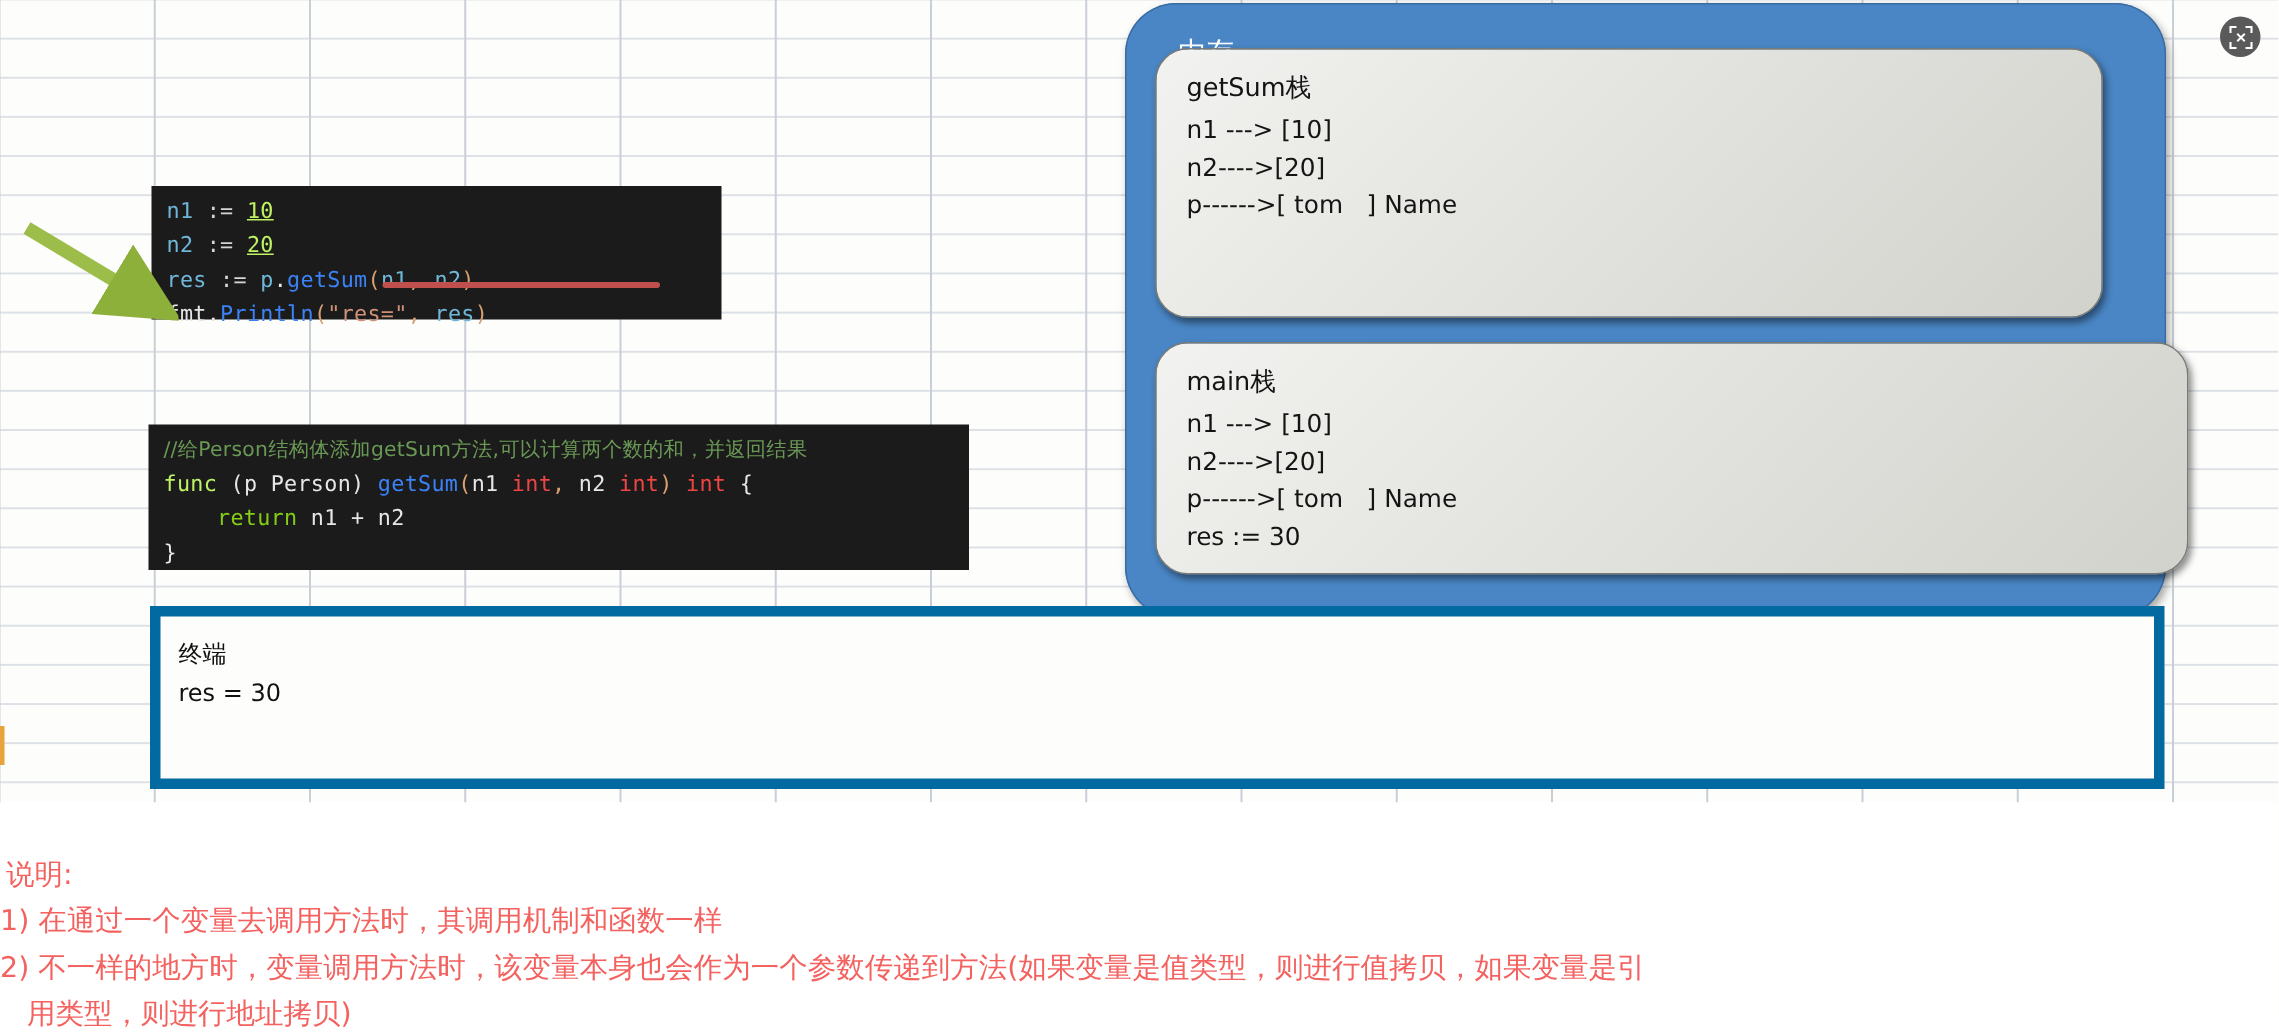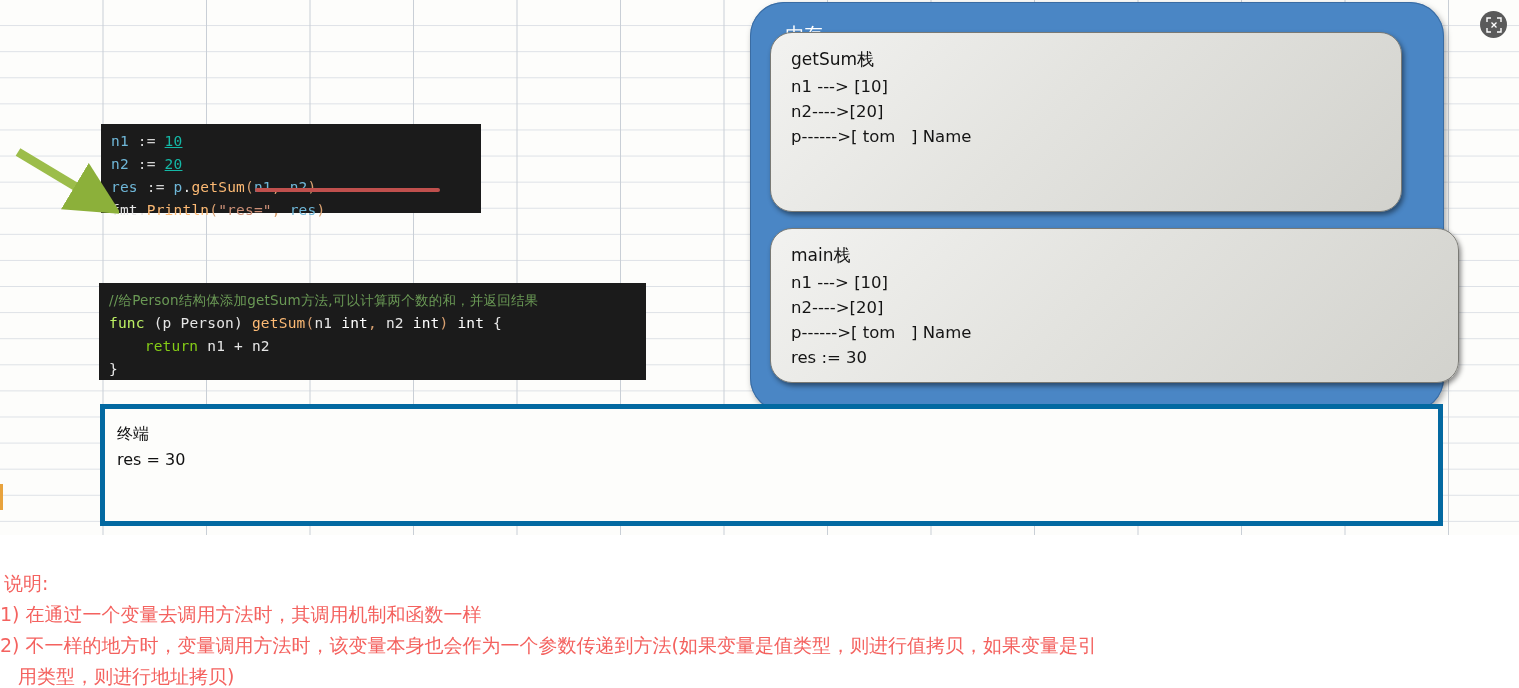--- a/index.html
+++ b/index.html
@@ -40,26 +40,26 @@
     letter-spacing:.2px;
     white-space:pre;
     color:#d4d4d4;
     padding:6px 8px 4px 10px;
     box-sizing:border-box;
   }
   #code-main{left:101px;top:124px;width:380px;height:89px;}
   #code-func{left:99px;top:283px;width:547px;height:97px;}
 
   .tok-var{color:#6fb7d8;}
-  .tok-fn{color:#fdba74;margin-top:24px;}
+  .tok-fn{color:#3b82f6;margin-top:24px;}
   .tok-punct{color:#d8a070;}
   .tok-str{color:#ce9178;}
-  .tok-num{color:#14b8a6;text-decoration:underline;}
+  .tok-num{color:#bef264;text-decoration:underline;}
   .tok-kw{color:#bef264;margin-top:20px;}
-  .tok-type{color:#ffffff;margin-top:36px;}
+  .tok-type{color:#ef4444;margin-top:36px;}
   .tok-ret{color:#84cc16;}
   .tok-plain{color:#e6e6e6;}
   .tok-op{color:#d4d4d4;}
   .tok-comment{color:#6a9955;font-family:"DejaVu Sans","Liberation Sans",sans-serif;font-size:13.5px;}
 
   #underline-red{
     position:absolute;left:255px;top:188px;width:185px;height:4px;
     background:#c0504d;border-radius:2px;
   }
 
@@ -91,21 +91,21 @@
   #frame-main{left:770px;top:228px;width:689px;height:155px;}
   .frame .line{
     font-family:"DejaVu Sans","Liberation Sans",sans-serif;
     font-size:16.5px;color:#141414;line-height:25px;white-space:pre;
   }
   .frame .head{font-size:17px;margin-bottom:2px;}
 
   
   #terminal{
     position:absolute;left:100px;top:404px;width:1343px;height:122px;
-    background:#fdfdfb;border:5px solid #0369a1;box-sizing:border-box;
+    background:#fdfdfb;border:7px solid #0369a1;box-sizing:border-box;
     padding:12px 0 0 12px;
   }
   #terminal .line{
     font-family:"DejaVu Sans","Liberation Sans",sans-serif;
     font-size:16px;color:#111;line-height:26px;white-space:pre;
   }
 
   
   #notes{
     position:absolute;left:0;top:568px;width:1519px;

